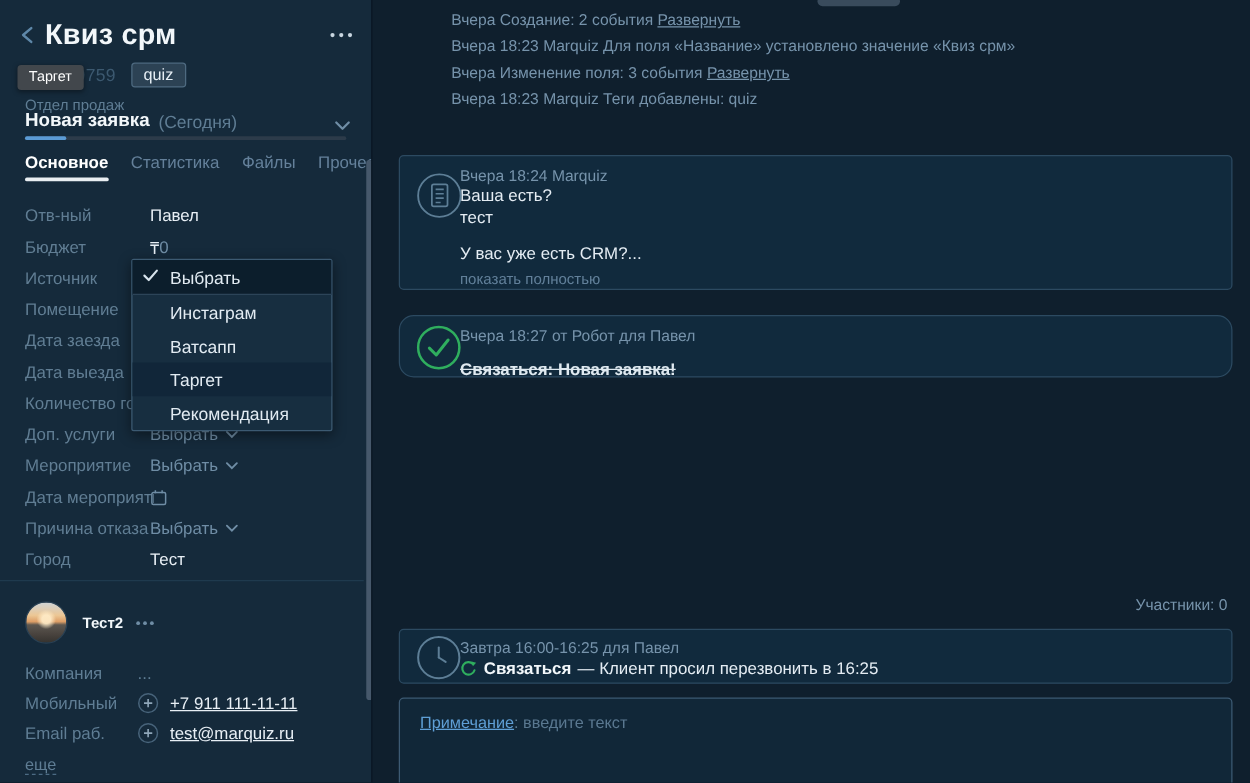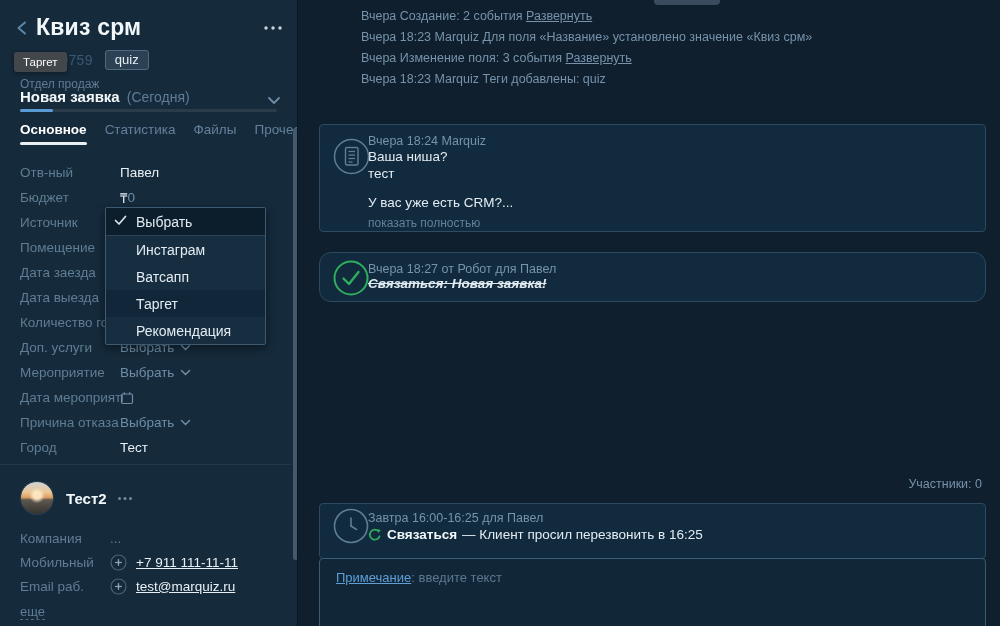--- a/index.html
+++ b/index.html
@@ -51,21 +51,21 @@
   .opt .check { position:absolute; left:8px; top:7px; display:flex; }
 
   .lp-divider { position:absolute; left:0; right:6px; top:464px; border-top:1px solid #1f3a4e; }
   .lp-contact { position:absolute; left:20px; right:12px; top:480px; }
   .c-head { display:flex; align-items:center; height:36px; margin-bottom:10px; }
   .avatar { width:34px; height:34px; border-radius:50%; cursor:pointer; flex:0 0 auto;
     background:
       radial-gradient(circle at 50% 42%, rgba(255,236,200,.9) 0 14%, rgba(255,236,200,0) 32%),
       linear-gradient(180deg,#cfd3d5 0%,#ecc795 32%,#dd9e66 48%,#5c5750 56%,#4a443f 78%,#36332f 100%);
     border:1px solid #2a4154; }
-  .c-name { margin-left:12px; font-size:15px; font-weight:bold; color:#f2f7fa; }
+  .c-name { margin-left:12px; font-size:12px; font-weight:bold; color:#f2f7fa; }
   .crow { display:flex; align-items:center; height:24px; font-size:13.5px; }
   .clabel { flex:0 0 90px; color:#5f7d94; }
   .cval-muted { color:#5f7d94; }
   .plus-ic { margin-right:9px; display:flex; cursor:pointer; }
   .clink { color:#e8eff5; text-decoration:underline; cursor:pointer; }
   .more-link { display:inline-block; margin-top:6px; font-size:13px; color:#5f7d94; border-bottom:1px dashed #4c6b84; cursor:pointer; }
 
   
   .rp { position:absolute; left:297px; top:0; width:703px; height:626px; background:#0f1f2d; border-left:1px solid #0a1724; }
   .top-pill { position:absolute; left:356px; top:-3px; width:66px; height:8px; border-radius:4px; background:#394b5c; }
@@ -78,25 +78,25 @@
   .msg-card { top:124px; height:108px; padding:9px 16px 8px 48px; }
   .card-ic { position:absolute; left:13px; }
   .msg-card .card-ic { top:13px; }
   .card-head { font-size:12.5px; color:#7693ab; }
   .msg-line { font-size:13.5px; color:#e4ecf3; line-height:17px; }
   .msg-gap { height:12px; }
   .expand-link { margin-top:5px; font-size:12px; color:#62809a; cursor:pointer; }
 
   .done-card { top:252px; height:50px; padding:9px 16px 0 48px; cursor:pointer;border-radius:12px; }
   .done-card .card-ic { top:7px; }
-  .strike { margin-top:0; font-size:13.5px; font-weight:bold; color:#dfe9f0; text-decoration:line-through;font-style:italic; }
+  .strike { margin-top:12px; font-size:13.5px; font-weight:bold; color:#dfe9f0; text-decoration:line-through; }
 
   .participants { position:absolute; right:18px; top:477px; font-size:12.5px; color:#7693ab; }
 
-  .task-card { top:503px; height:56px; padding:7px 16px 0 48px; cursor:pointer; }
+  .task-card { top:503px; height:44px; padding:7px 16px 0 48px; cursor:pointer; }
   .task-card .card-ic { top:4px; }
   .task-line { margin-top:2px; font-size:13.5px; color:#e4ecf3; display:flex; align-items:center; }
   .recur-ic { margin-right:5px; display:flex; }
   .task-title { font-weight:bold; color:#f2f7fa; }
 
   .note-box { top:558px; height:72px; background:#112738; border:1px solid #3d5a73; border-radius:4px; padding:11px 16px; font-size:13px; cursor:text; }
   .note-label { color:#5f9fd6; text-decoration:underline; cursor:pointer; }
   .note-hint { color:#5a7890; }
 </style>
 </head>
@@ -323,21 +323,21 @@
         <svg width="37" height="37" viewBox="0 0 37 37">
             <circle cx="18.5" cy="18.5" r="17" fill="none" stroke="#5d7e96" stroke-width="1.5"></circle>
             <rect x="12.5" y="9.5" width="12.5" height="17.5" rx="1.5" fill="none" stroke="#5d7e96" stroke-width="1.4"></rect>
             <line x1="15.5" y1="13.5" x2="22" y2="13.5" stroke="#5d7e96" stroke-width="1.3"></line>
             <line x1="15.5" y1="17" x2="22" y2="17" stroke="#5d7e96" stroke-width="1.3"></line>
             <line x1="15.5" y1="20.5" x2="22" y2="20.5" stroke="#5d7e96" stroke-width="1.3"></line>
             <line x1="15.5" y1="24" x2="19.5" y2="24" stroke="#5d7e96" stroke-width="1.3"></line>
           </svg>
       </span>
       <div class="card-head">Вчера 18:24 Marquiz</div>
-      <div class="msg-line">Ваша ниша?</div>
+      <div class="msg-line">Ваша есть?</div>
       <div class="msg-line">тест</div>
       <div class="msg-gap"></div>
       <div class="msg-line">У вас уже есть CRM?...</div>
       <div class="expand-link">показать полностью</div>
     </div>
 
     <div class="card done-card">
       <span class="card-ic">
         <svg width="36" height="36" viewBox="0 0 36 36">
             <circle cx="18" cy="18" r="16.5" fill="none" stroke="#2fae5e" stroke-width="2"></circle>

